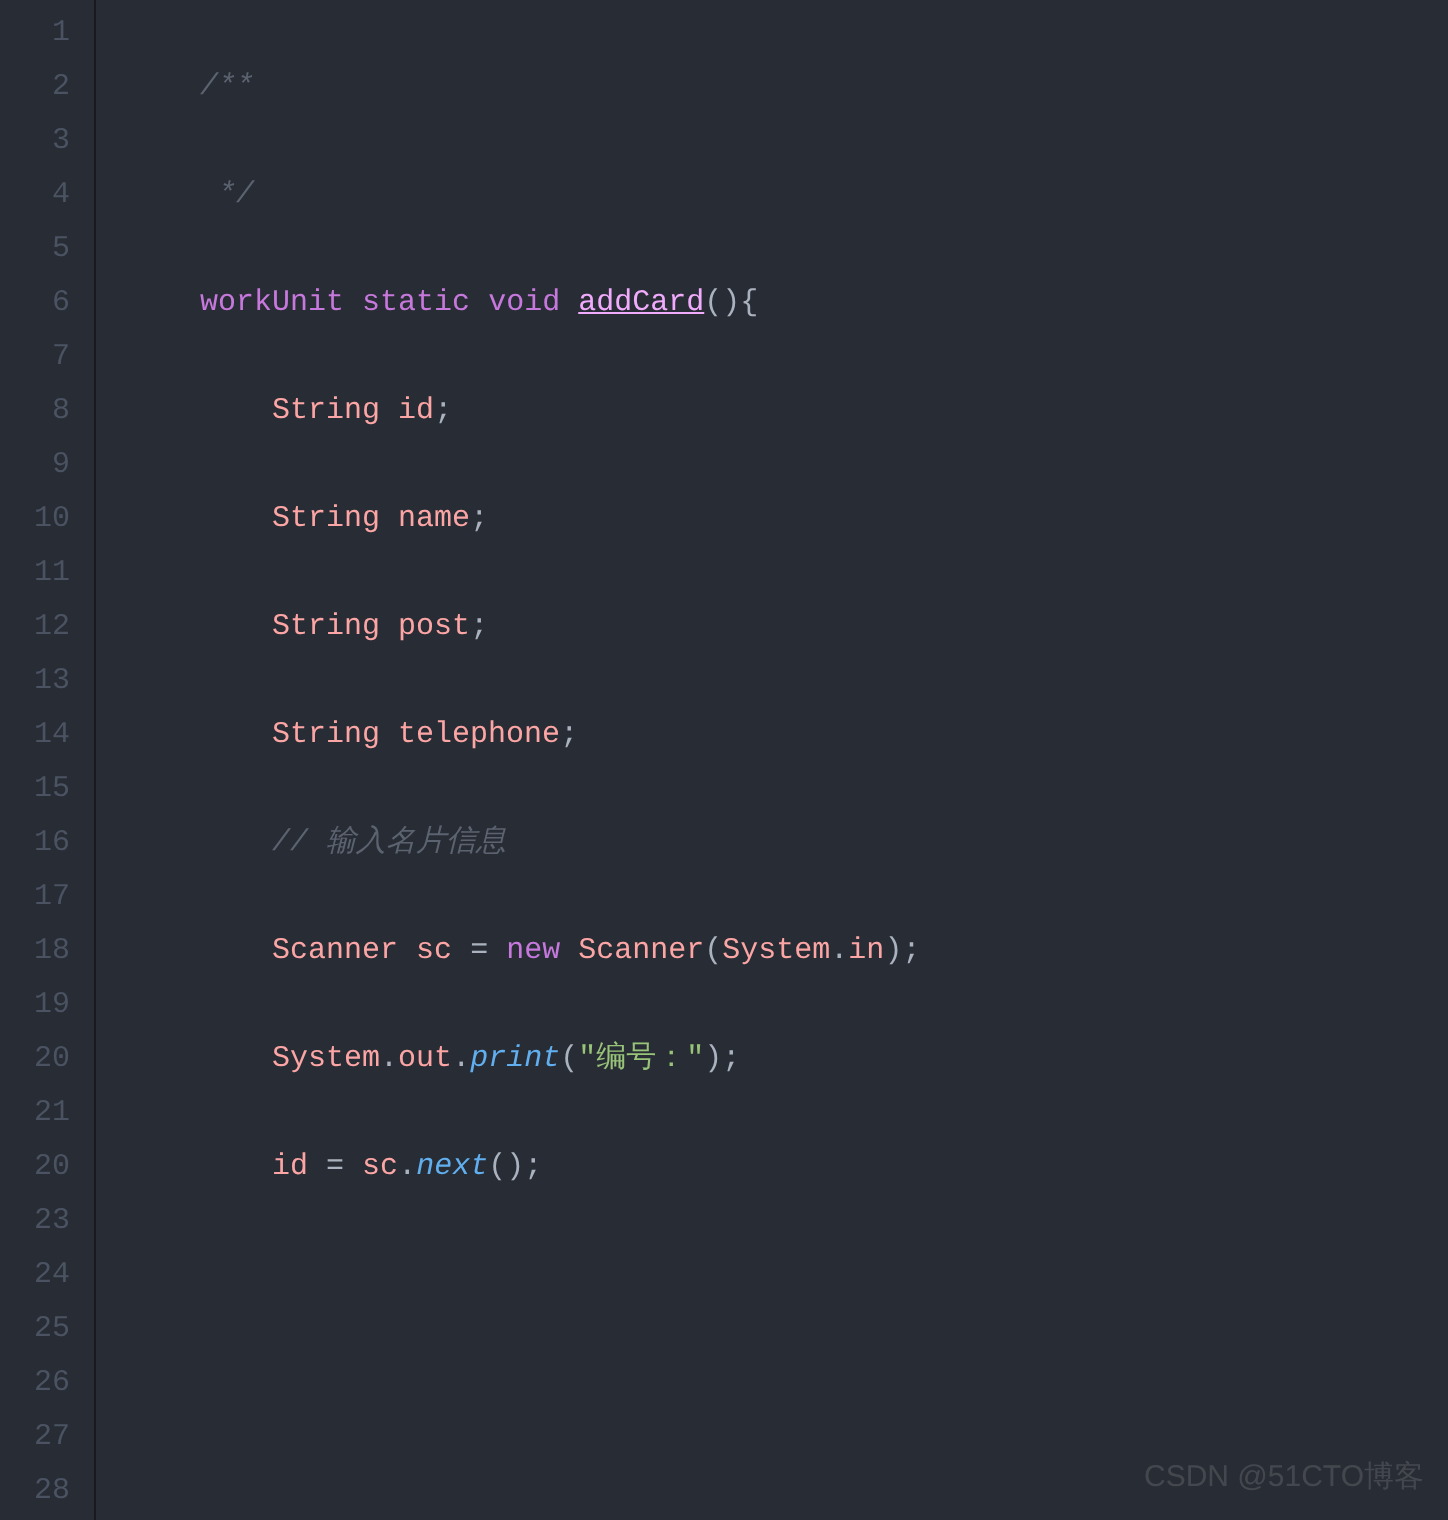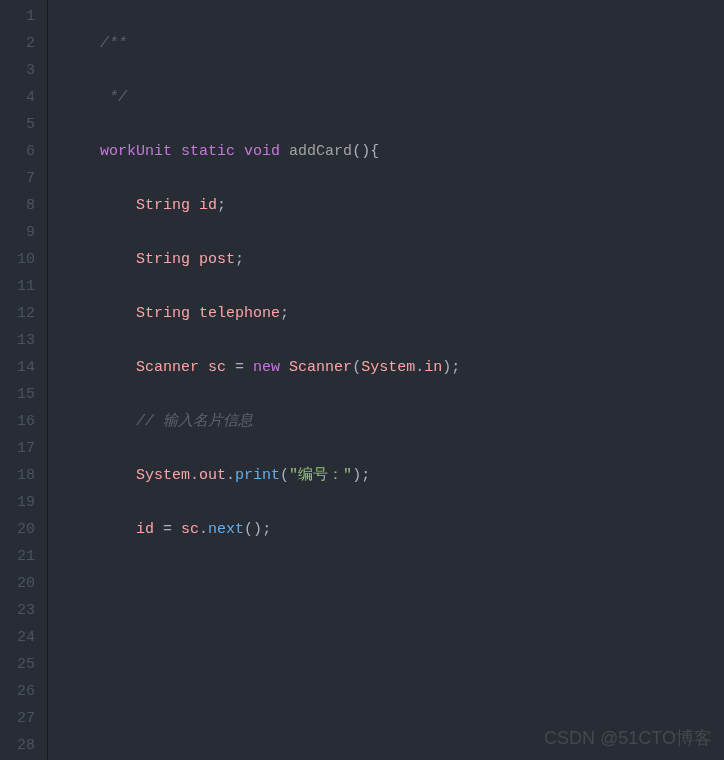--- a/index.html
+++ b/index.html
@@ -37,32 +37,32 @@
       white-space: pre;
     }
     .line-num {
       height: 27px;
     }
     .code-line {
       height: 27px;
     }
     .comment { color: #5c6370; font-style: italic; }
     .keyword { color: #c678dd; }
-    .method-def { color: #a3a3a3; }
-    .method { color: #61afef; }
+    .method-def { color: #f0abfc; text-decoration: underline; }
+    .method { color: #61afef; font-style: italic; }
     .string { color: #98c379; }
     .operator { color: #abb2bf; }
     .punct { color: #abb2bf; }
     .ident { color: #fca5a5; }
     .watermark {
       position: absolute;
       bottom: 8px;
       right: 12px;
       color: rgba(200,200,200,0.18);
-      font-size: 18px;
+      font-size: 15px;
       font-family: sans-serif;
     }
   </style>
 </head>
 <body>
 
 <div class="editor">
   <div class="gutter">
     <div class="line-num">1</div>
     <div class="line-num">2</div>
@@ -91,24 +91,25 @@
     <div class="line-num">25</div>
     <div class="line-num">26</div>
     <div class="line-num">27</div>
     <div class="line-num">28</div>
   </div>
   <div class="code">
 <div class="code-line">    <span class="comment">/**</span></div>
 <div class="code-line">    <span class="comment"> */</span></div>
 <div class="code-line">    <span class="keyword">workUnit</span> <span class="keyword">static</span> <span class="keyword">void</span> <span class="method-def">addCard</span><span class="punct">(){</span></div>
 <div class="code-line">        <span class="ident">String</span> <span class="ident">id</span><span class="punct">;</span></div>
+<div class="code-line">        <span class="ident">String</span> <span class="ident">name</span><span class="punct">;</span></div>
 <div class="code-line">        <span class="ident">String</span> <span class="ident">post</span><span class="punct">;</span></div>
 <div class="code-line">        <span class="ident">String</span> <span class="ident">telephone</span><span class="punct">;</span></div>
+<div class="code-line">        <span class="comment">// 输入名片信息</span></div>
 <div class="code-line">        <span class="ident">Scanner</span> <span class="ident">sc</span><span class="operator"> = </span><span class="keyword">new</span> <span class="ident">Scanner</span><span class="punct">(</span><span class="ident">System</span><span class="punct">.</span><span class="ident">in</span><span class="punct">)</span><span class="punct">;</span></div>
-<div class="code-line">        <span class="comment">// 输入名片信息</span></div>
 <div class="code-line">        <span class="ident">System</span><span class="punct">.</span><span class="ident">out</span><span class="punct">.</span><span class="method">print</span><span class="punct">(</span><span class="string">"编号："</span><span class="punct">)</span><span class="punct">;</span></div>
 <div class="code-line">        <span class="ident">id</span><span class="operator"> = </span><span class="ident">sc</span><span class="punct">.</span><span class="method">next</span><span class="punct">(</span><span class="punct">)</span><span class="punct">;</span></div>
 
 
 
 
 
 
 
 

